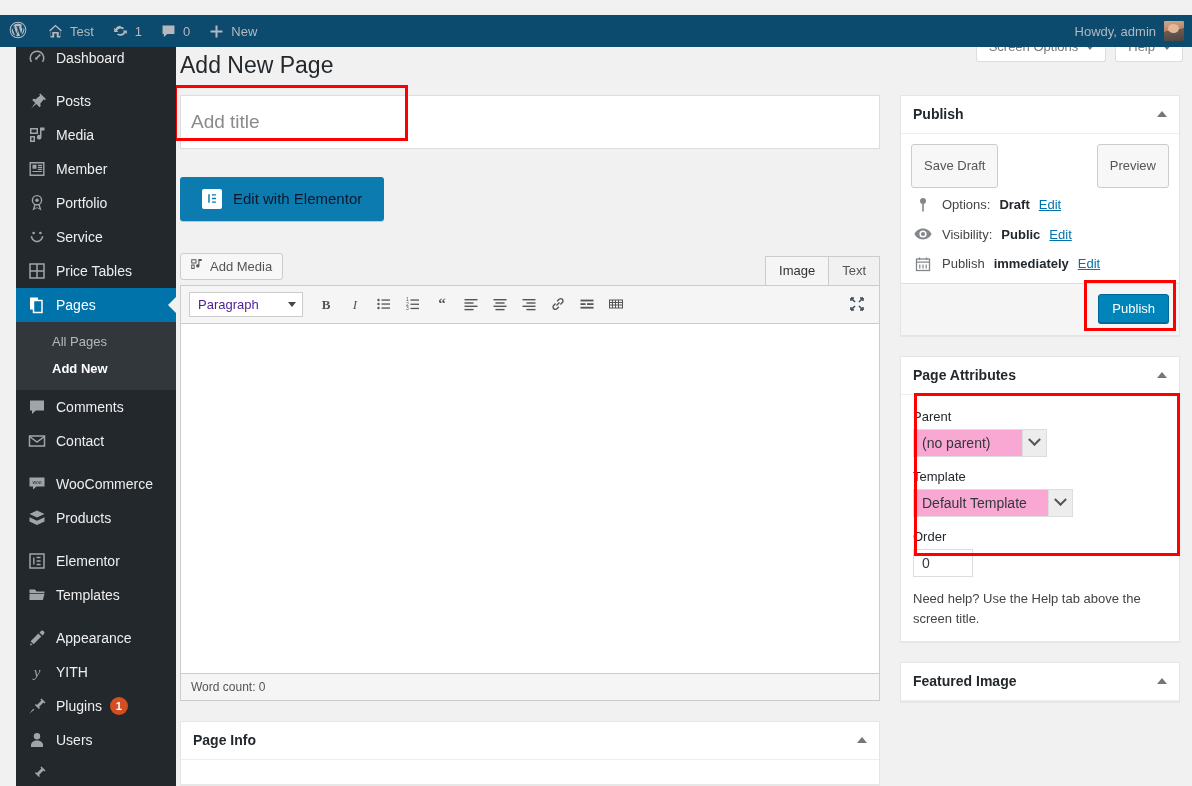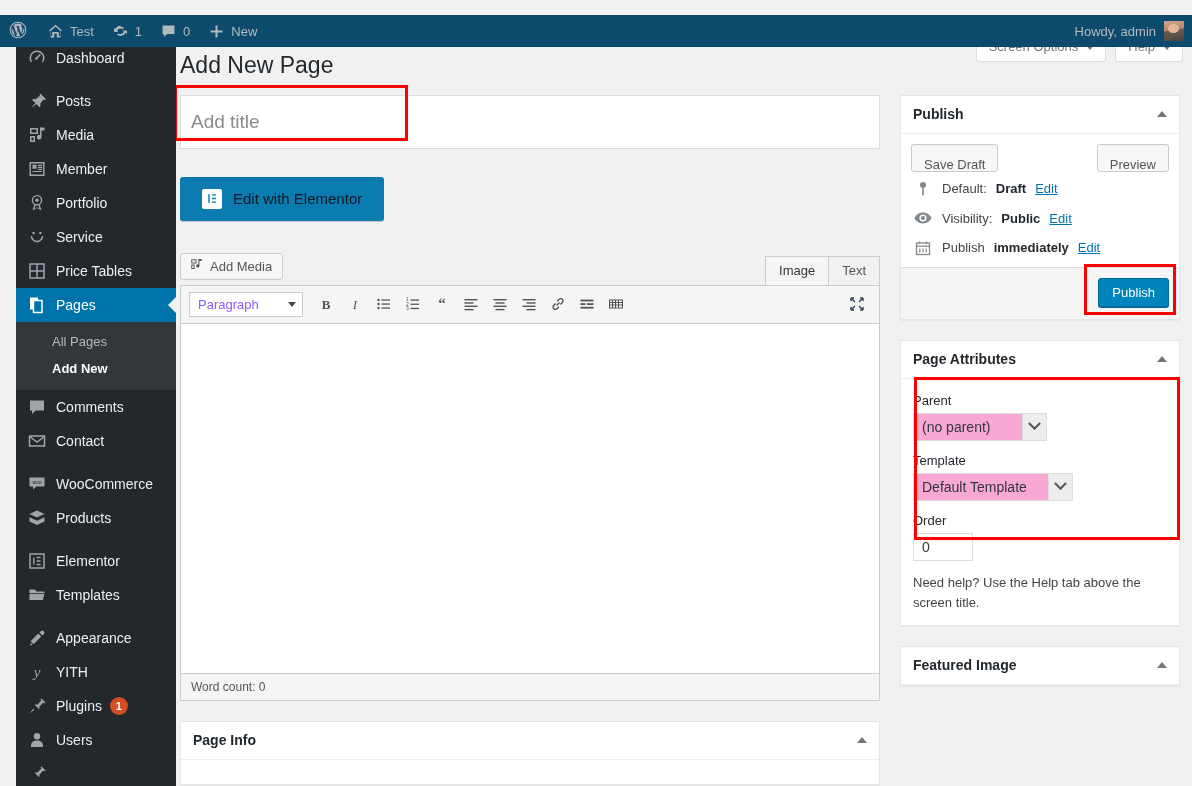--- a/index.html
+++ b/index.html
@@ -183,21 +183,21 @@
   .ed-tab + .ed-tab { margin-left: -1px; }
 
   .ed-toolbar {
     border: 1px solid #ccc; background: #f5f5f5;
     height: 39px; display: flex; align-items: center;
     padding: 0 4px; position: relative;
   }
   .tb-select {
     height: 25px; min-width: 114px;
     border: 1px solid #ccc; background: #fff;
-    font-size: 13px; color: #8b5cf6;
+    font-size: 13px; color: #4c1d95;
     display: flex; align-items: center; justify-content: space-between;
     padding: 0 6px 0 8px; margin: 0 8px 0 4px; cursor: pointer;
   }
   .tb-select .caret {
     width: 0; height: 0; border-style: solid;
     border-width: 5px 4px 0 4px;
     border-color: #444 transparent transparent transparent;
   }
   .tb-btn {
     width: 27px; height: 27px; margin: 0 1px;
@@ -238,21 +238,21 @@
   }
   .pb-inner { padding: 10px 12px 12px 12px; }
 
   
   .submitbox-top {
     padding: 10px 10px 6px 10px;
     display: flex; justify-content: space-between; align-items: flex-start;
   }
   .btn-secondary {
     background: #f7f7f7; border: 1px solid #ccc; border-radius: 3px;
-    height: 28px; padding: 12px 12px; font-size: 13px; color: #555;
+    height: 44px; padding: 12px 12px; font-size: 13px; color: #555;
     cursor: pointer; font-family: "Liberation Sans", sans-serif;
   }
   .misc-row {
     display: flex; align-items: center; gap: 9px;
     padding: 3px 12px 3px 12px; margin-bottom: 8px;
     font-size: 13px; color: #444;
   }
   .misc-row .mr-icon { width: 20px; display: flex; justify-content: center; color: #82878c; flex: none; }
   .misc-row b { font-weight: bold; color: #23282d; }
   .editlink { color: #0073aa; text-decoration: underline; cursor: pointer; }
@@ -744,21 +744,21 @@
             <button class="btn-secondary">Preview</button>
           </div>
 
           <div class="misc-row">
             <span class="mr-icon">
               <svg width="14" height="16" viewBox="0 0 14 16" fill="currentColor">
                   <circle cx="7" cy="4" r="3"></circle>
                   <rect x="6.2" y="6.5" width="1.6" height="8"></rect>
                 </svg>
             </span>
-            <span>Default:</span>
+            <span>Options:</span>
             <b>Draft</b>
             <span class="editlink">Edit</span>
           </div>
 
           <div class="misc-row">
             <span class="mr-icon">
               <svg width="18" height="14" viewBox="0 0 20 14" fill="currentColor">
                   <path d="M10 1C5.5 1 1.8 4 .5 7c1.3 3 5 6 9.5 6s8.2-3 9.5-6c-1.3-3-5-6-9.5-6zm0 10a4 4 0 110-8 4 4 0 010 8z"></path>
                   <circle cx="10" cy="7" r="2.3" fill="#fff"></circle>
                   <circle cx="10" cy="7" r="2.3"></circle>

